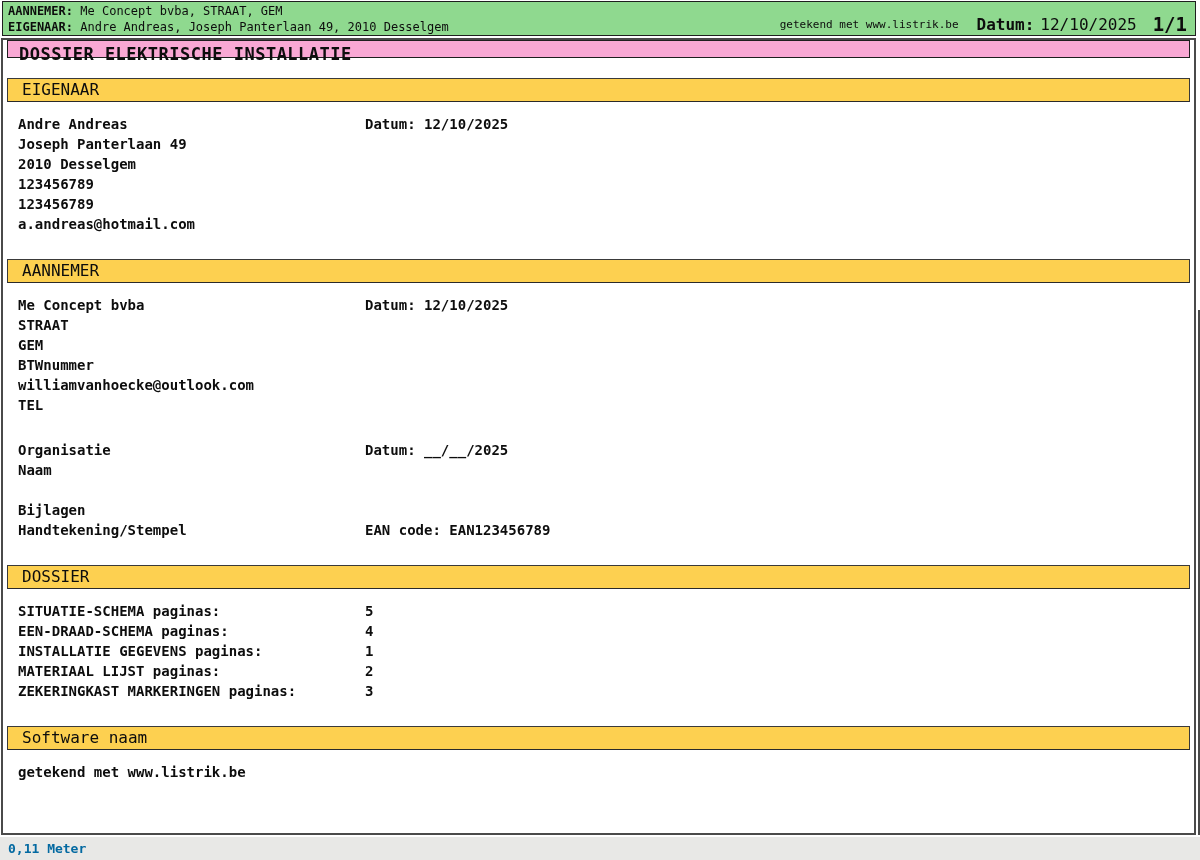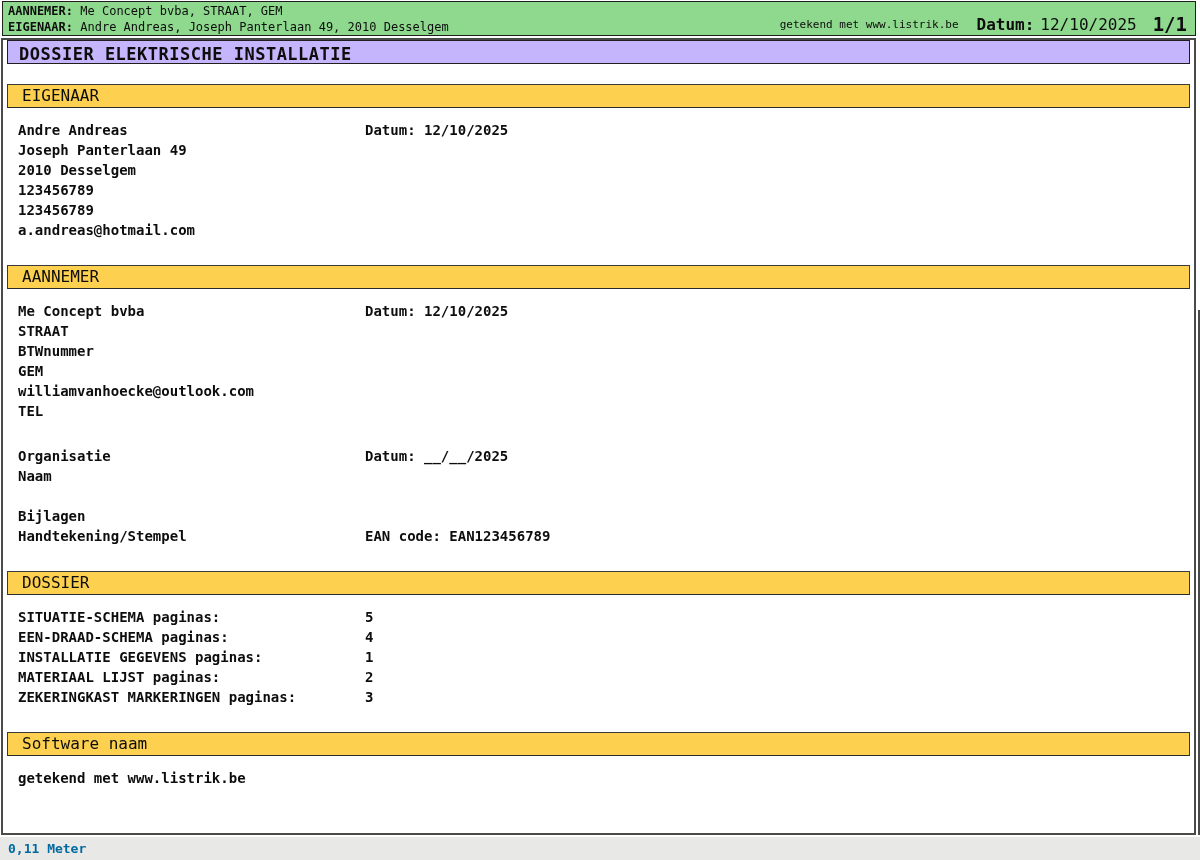--- a/index.html
+++ b/index.html
@@ -54,22 +54,22 @@
   .page {
     position: absolute;
     left: 1px; top: 38px;
     width: 1195px; height: 797px;
     background: #ffffff;
     border: 2px solid #4a4a4a;
     padding: 0 4px;
     overflow: hidden;
   }
   .title-bar {
-    height: 24px;
-    background: #c4b5fd;
+    height: 18px;
+    background: #f9a8d4;
     border: 1px solid #1f1f1f;
     line-height: 26px;
     font-size: 17px;
     font-weight: 600;
     padding-left: 11px;
     letter-spacing: 0.5px;
     margin-bottom: 20px;
     white-space: nowrap;
   }
   .section { margin-bottom: 25px; }
@@ -155,22 +155,22 @@
       <div class="row"><span>123456789</span><span class="cell-r"></span></div>
       <div class="row"><span>a.andreas@hotmail.com</span><span class="cell-r"></span></div>
     </div>
   </div>
 
   <div class="section">
     <div class="section-header">AANNEMER</div>
     <div class="section-content">
       <div class="row"><span>Me Concept bvba</span><span class="cell-r">Datum: 12/10/2025</span></div>
       <div class="row"><span>STRAAT</span><span class="cell-r"></span></div>
+      <div class="row"><span>GEM</span><span class="cell-r"></span></div>
       <div class="row"><span>BTWnummer</span><span class="cell-r"></span></div>
-      <div class="row"><span>GEM</span><span class="cell-r"></span></div>
       <div class="row"><span>williamvanhoecke@outlook.com</span><span class="cell-r"></span></div>
       <div class="row"><span>TEL</span><span class="cell-r"></span></div>
     </div>
   </div>
 
   <div class="section">
     <div class="section-content">
       <div class="row"><span>Organisatie</span><span class="cell-r">Datum: __/__/2025</span></div>
       <div class="row"><span>Naam</span><span class="cell-r"></span></div>
       <div class="row"><span></span><span class="cell-r"></span></div>

